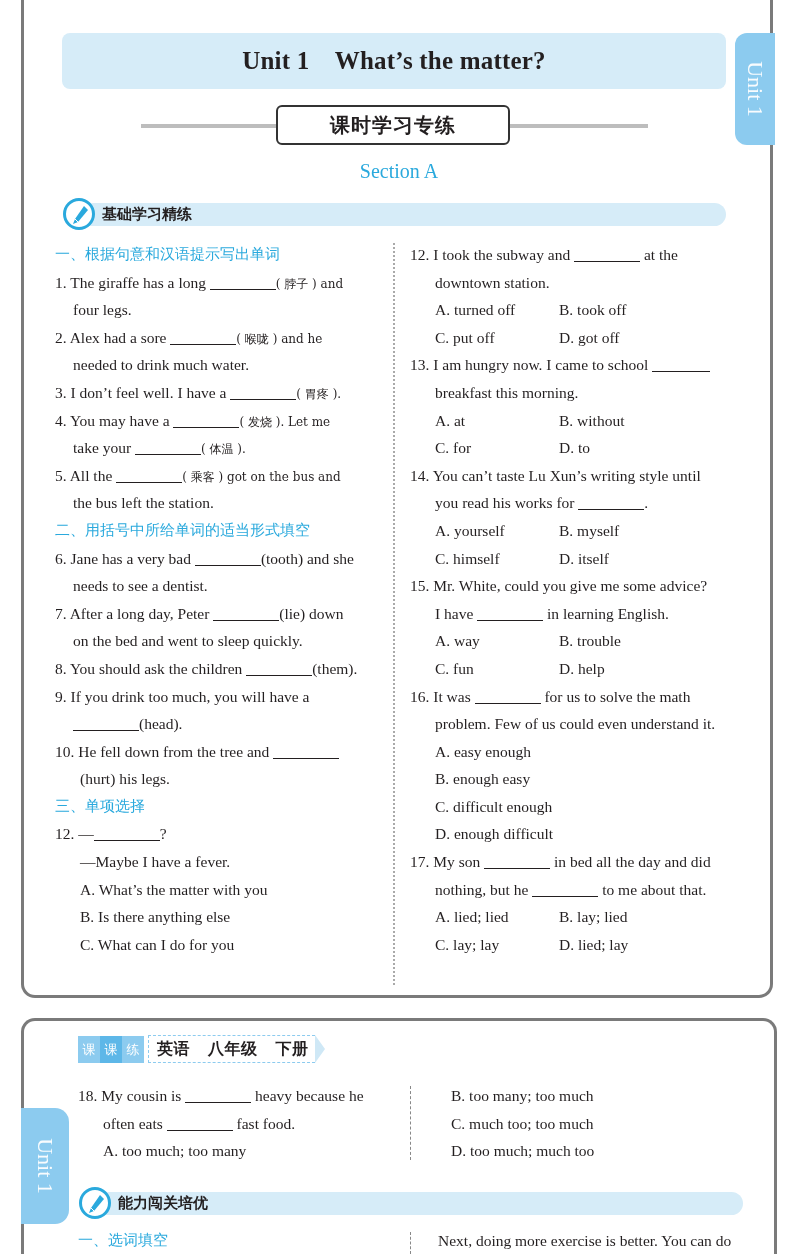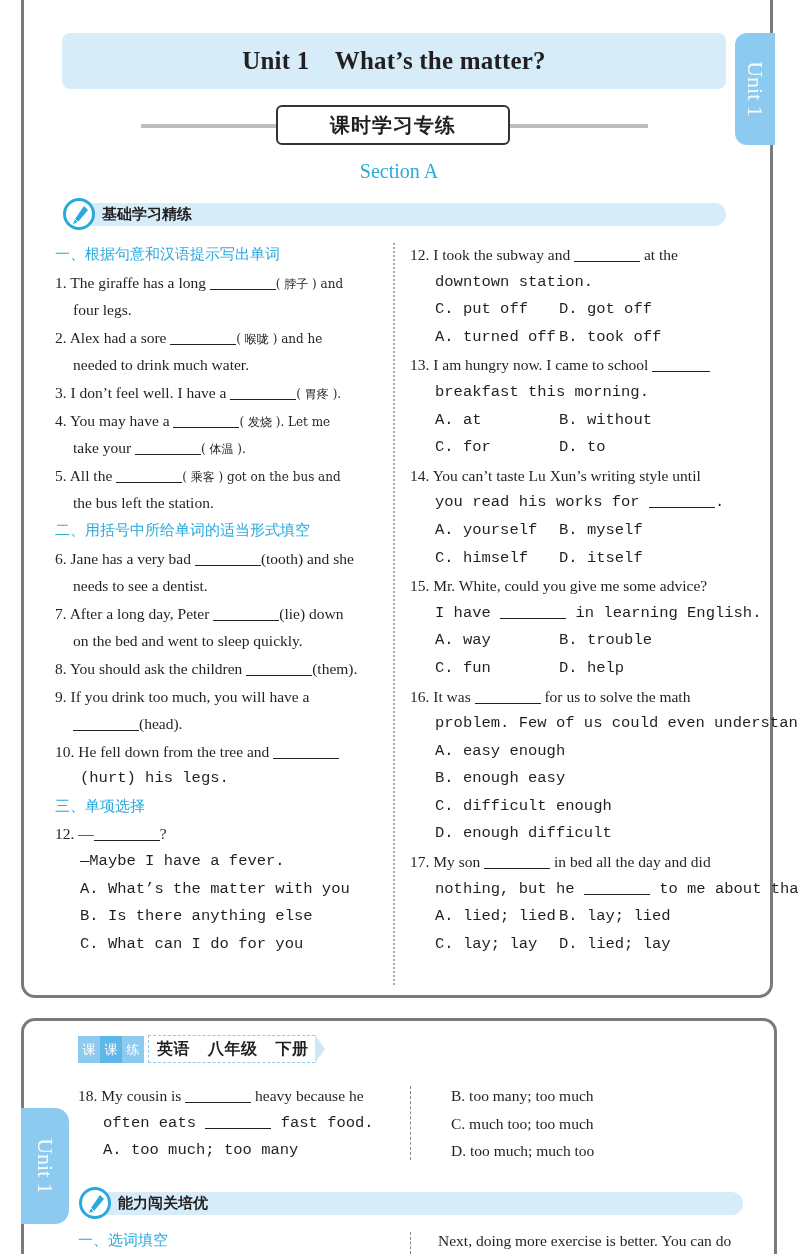--- a/index.html
+++ b/index.html
@@ -36,21 +36,21 @@
   .part-bar { position: absolute; height: 23px; background: #d6ecf8; border-radius: 12px; }
   .part-icon { position: absolute; width: 32px; height: 32px; border-radius: 50%; border: 3px solid #2aa9dd;
                box-sizing: border-box; background: #fff; }
   .part-icon svg { position: absolute; left: 4px; top: 3px; }
   .part-label { position: absolute; font-family: "DejaVu Sans", sans-serif; font-size: 15px; font-weight: bold; color: #231f20; }
 
   .col { position: absolute; font-size: 15.5px; line-height: 27.6px; }
   .col .line { white-space: nowrap; height: 27.6px; }
   .col .heading { color: #2aa9dd; font-family: "DejaVu Serif", serif; font-size: 15px; }
   .indent1 { padding-left: 18px; }
-  .indent2 { padding-left: 25px; font-family: Liberation Mono, monospace; }
+  .indent2 { padding-left: 25px; }
   .opt { display: inline-block; }
   .blank { display: inline-block; border-bottom: 1px solid #231f20; height: 16px; vertical-align: -2px; }
   .b66 { width: 66px; } .b58 { width: 58px; }
   .hint { font-family: "DejaVu Serif", serif; font-size: 12px; }
 
   .vdivider { position: absolute; border-left: 2px dotted #aaaaaa; }
   .vdivider2 { position: absolute; border-left: 1px dashed #888; }
 
   .book-tag { position: absolute; left: 78px; top: 1035px; display: flex; align-items: center; }
   .book-tag .kk { display: flex; }
@@ -130,22 +130,22 @@
   <div class="line indent2">A. What’s the matter with you</div>
   <div class="line indent2">B. Is there anything else</div>
   <div class="line indent2">C. What can I do for you</div>
 </div>
 
 <div class="vdivider" style="left:393px; top:243px; height:742px;"></div>
 
 <div class="col" style="left:410px; top:241px; width:330px;">
   <div class="line"><span>12. I took the subway and </span><span class="blank b66"></span><span> at the</span></div>
   <div class="line indent2">downtown station.</div>
+  <div class="line indent2"><span class="opt" style="width:124px">A. turned off</span><span class="opt">B. took off</span></div>
   <div class="line indent2"><span class="opt" style="width:124px">C. put off</span><span class="opt">D. got off</span></div>
-  <div class="line indent2"><span class="opt" style="width:124px">A. turned off</span><span class="opt">B. took off</span></div>
 
   <div class="line"><span>13. I am hungry now. I came to school </span><span class="blank b58"></span></div>
   <div class="line indent2">breakfast this morning.</div>
   <div class="line indent2"><span class="opt" style="width:124px">A. at</span><span class="opt">B. without</span></div>
   <div class="line indent2"><span class="opt" style="width:124px">C. for</span><span class="opt">D. to</span></div>
 
   <div class="line">14. You can’t taste Lu Xun’s writing style until</div>
   <div class="line indent2"><span>you read his works for </span><span class="blank b66"></span><span>.</span></div>
   <div class="line indent2"><span class="opt" style="width:124px">A. yourself</span><span class="opt">B. myself</span></div>
   <div class="line indent2"><span class="opt" style="width:124px">C. himself</span><span class="opt">D. itself</span></div>

